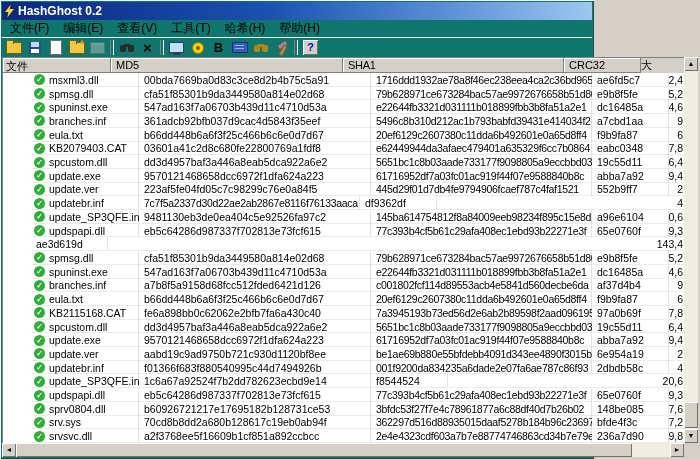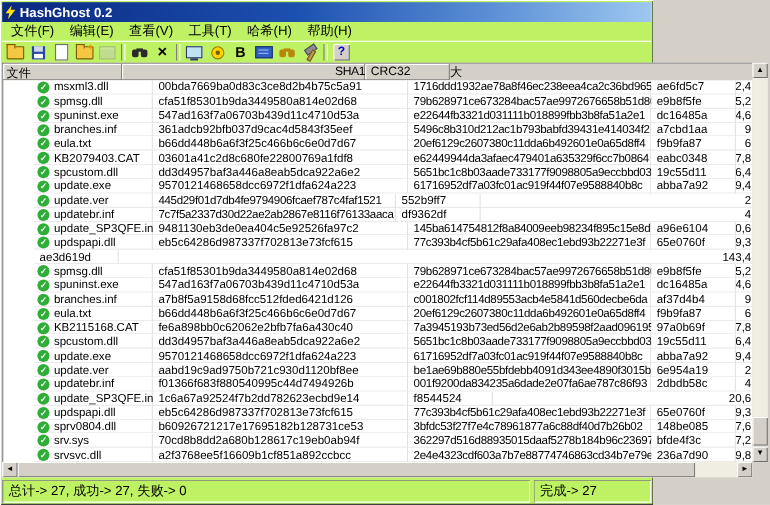--- a/index.html
+++ b/index.html
@@ -1,18 +1,18 @@
 <!DOCTYPE html>
 <html><head>
 <meta charset="utf-8">
 <style>
   html,body{margin:0;padding:0;}
   body{width:700px;height:459px;overflow:hidden;font-family:"Liberation Sans",sans-serif;background:#d4d0c8;}
   .window{width:594px;height:459px;box-sizing:border-box;padding:2px;display:flex;flex-direction:column;
-          background:#bef264;box-shadow:inset 1px 1px 0 #ffffff, inset -1px -1px 0 #404040;}
+          background:#0f766e;box-shadow:inset 1px 1px 0 #ffffff, inset -1px -1px 0 #404040;}
   
   .titlebar{height:18px;flex:0 0 18px;display:flex;align-items:center;gap:4px;padding-left:3px;
             background:linear-gradient(to right,#0a2880 0%,#1c50b0 45%,#5a8fd6 75%,#9ec7f0 100%);
             color:#fff;font-size:12px;font-weight:bold;}
   .bolt{width:9px;height:13px;background:#ffdf00;flex:0 0 9px;
         clip-path:polygon(65% 0%,0% 58%,38% 58%,25% 100%,100% 34%,52% 34%);}
   
   .menubar{height:17px;flex:0 0 17px;display:flex;align-items:center;font-size:12px;color:#000;padding-left:1px;}
   .mitem{padding:1px 7px;}
   
@@ -60,21 +60,21 @@
             border-left:1px solid #808080;border-top:1px solid #808080;box-sizing:border-box;}
   .hdr{height:15px;flex:0 0 15px;display:flex;background:#d4d0c8;font-size:11px;color:#000;}
   .hcell{box-sizing:border-box;padding:1px 0 0 5px;white-space:nowrap;overflow:hidden;
          box-shadow:inset -1px -1px 0 #808080, inset 1px 1px 0 #ffffff;}
   .rows{flex:1 1 auto;display:flex;flex-direction:column;overflow:hidden;margin-left:28px;}
   .trow{flex:1 1 auto;display:flex;align-items:center;font-size:10.5px;color:#000;box-shadow:inset 0 -1px 0 #ebebeb;}
   .cell{box-sizing:border-box;padding-left:5px;white-space:nowrap;overflow:hidden;height:100%;
         display:flex;align-items:center;box-shadow:inset -1px 0 0 #e2e2e2;}
   .c-file{width:108px;flex:0 0 108px;padding-left:3px;gap:4px;}
   .c-md5{width:232px;flex:0 0 232px;}
-  .c-sha1{width:221px;flex:0 0 221px;letter-spacing:-0.3px;text-align:right;}
+  .c-sha1{width:221px;flex:0 0 221px;letter-spacing:-0.3px;}
   .c-crc{width:77px;flex:0 0 77px;}
   .c-size{flex:1 1 auto;justify-content:flex-end;padding:0 1px 0 0;box-shadow:none;}
   .chk{width:11px;height:11px;flex:0 0 11px;border-radius:50%;background:#2eae37;color:#fff;font-size:8px;
        line-height:11px;text-align:center;font-weight:bold;}
   .chk:before{content:"✓";}
   
   .vscroll{width:14px;flex:0 0 14px;background:#f0eee3;display:flex;flex-direction:column;position:relative;}
   .sbtn{width:14px;height:14px;flex:0 0 14px;background:#d4d0c8;box-shadow:inset 1px 1px 0 #fff,inset -1px -1px 0 #707070;
         font-size:7px;line-height:14px;text-align:center;color:#000;}
   .vthumb{position:absolute;left:0;bottom:15px;width:14px;height:26px;background:#d4d0c8;
@@ -157,20 +157,21 @@
       <div class="tsep"></div>
       <div class="tbtn">
         <span class="ico i-help"></span>
       </div>
     </div>
 
   <div class="content">
     <div class="listarea">
       <div class="hdr">
           <div class="hcell c-file">文件</div>
+          <div class="hcell c-md5">MD5</div>
           <div class="hcell c-sha1">SHA1</div>
           <div class="hcell c-crc">CRC32</div>
           <div class="hcell c-size">大</div>
         </div>
       <div class="rows">
           <div class="trow">
             <div class="cell c-file">
               <span class="chk"></span>
               <span>msxml3.dll</span>
             </div>
@@ -247,20 +248,21 @@
             <div class="cell c-md5">9570121468658dcc6972f1dfa624a223</div>
             <div class="cell c-sha1">61716952df7a03fc01ac919f44f07e9588840b8c</div>
             <div class="cell c-crc">abba7a92</div>
             <div class="cell c-size">729,4</div>
           </div>
           <div class="trow">
             <div class="cell c-file">
               <span class="chk"></span>
               <span>update.ver</span>
             </div>
+            <div class="cell c-md5">223af5fe04fd05c7c98299c76e0a84f5</div>
             <div class="cell c-sha1">445d29f01d7db4fe9794906fcaef787c4faf1521</div>
             <div class="cell c-crc">552b9ff7</div>
             <div class="cell c-size">2</div>
           </div>
           <div class="trow">
             <div class="cell c-file">
               <span class="chk"></span>
               <span>updatebr.inf</span>
             </div>
             <div class="cell c-sha1">7c7f5a2337d30d22ae2ab2867e8116f76133aaca</div>
@@ -443,18 +445,14 @@
   <div class="hscrollrow">
     <div class="hscroll">
       <div class="sbtn">◄</div>
       <div class="hthumb"></div>
       <div class="hsp"></div>
       <div class="sbtn">►</div>
     </div>
     <div class="corner"></div>
   </div>
 
-  <div class="statusbar">
-    <div class="spanel sp-left">总计-&gt; 27, 成功-&gt; 27, 失败-&gt; 0</div>
-    <div class="spanel sp-right">完成-&gt; 27</div>
-  </div>
 
 </div>
 
 </body></html>

